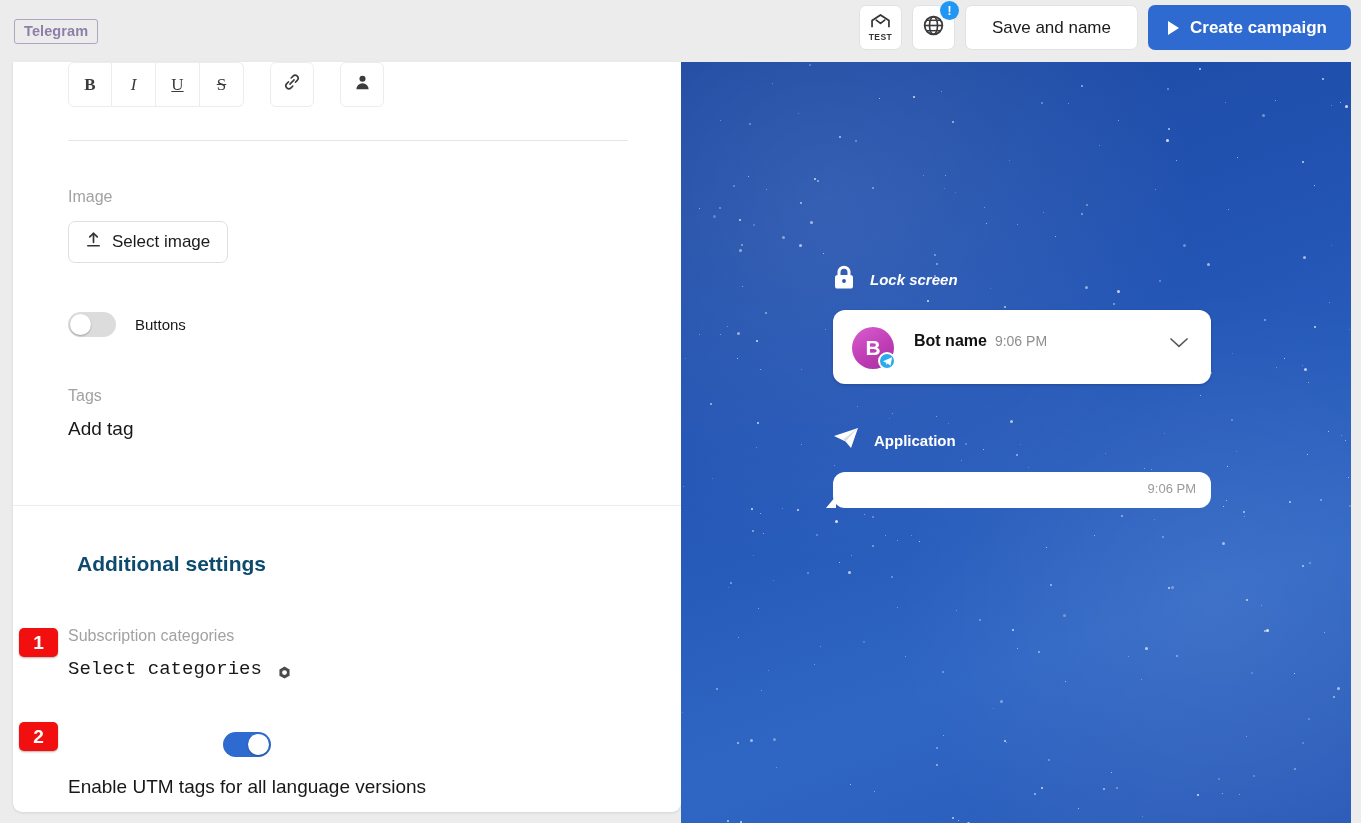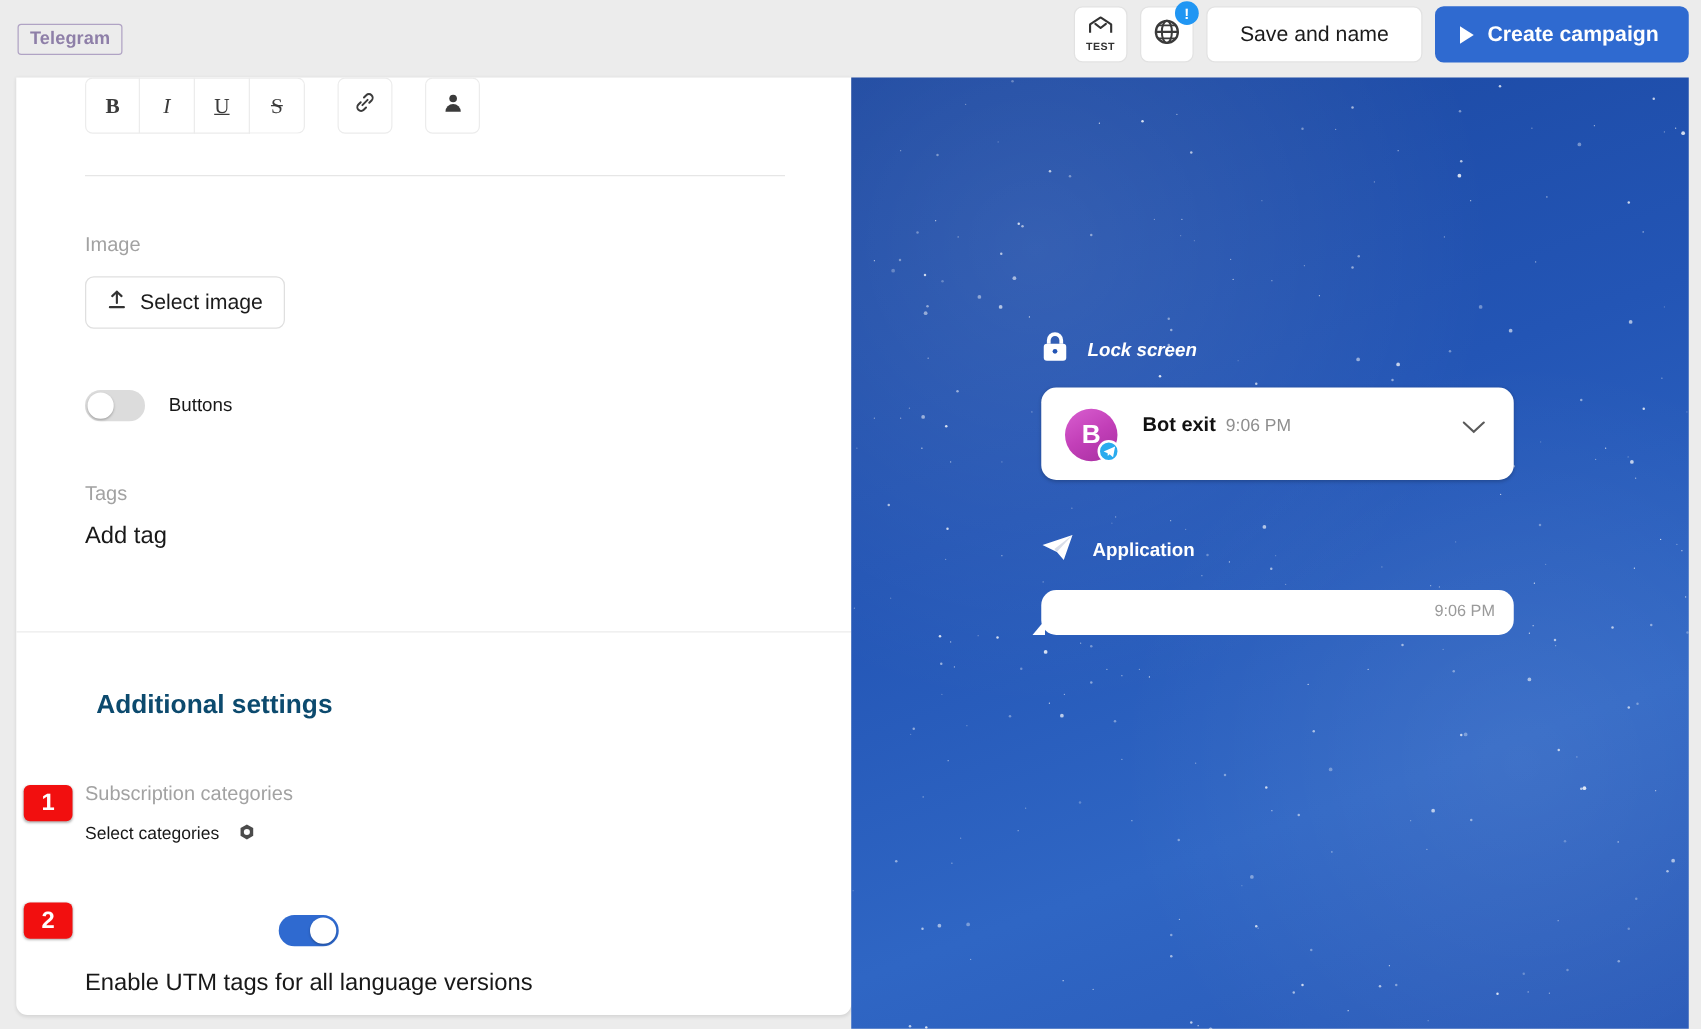--- a/index.html
+++ b/index.html
@@ -150,21 +150,21 @@
     width: 668px; height: 1px; background: #ececec;
   }
 
   .additional-title {
     position: absolute; left: 64px; top: 490px;
     font-size: 21px; font-weight: bold; color: #0c4a6e;
   }
   .field-subs { position: absolute; left: 55px; top: 565px; }
   .field-subs .sel {
     margin-top: 13px; display: flex; align-items: flex-end; gap: 15px;
-    font-size: 14px; color: #181818; cursor: pointer;
+    font-size: 19px; color: #181818; cursor: pointer; font-family: Liberation Mono, monospace;
   }
   .gear-ic { width: 15px; height: 15px; display: block; }
 
   .row-utm {
     position: absolute; left: 55px; top: 670px;
     display: flex; align-items: center; gap: 19px; flex-direction: column;
   }
   .row-utm .lbl { font-size: 19px; color: #181818; }
   .help-ic {
     width: 19px; height: 19px; border-radius: 50%;
@@ -674,21 +674,21 @@
   <div class="notif-card">
     <div class="avatar">
       <span>B</span>
       <span class="tg-badge">
         <svg width="11" height="11" viewBox="0 0 12 12">
           <path d="M1 5.6 L11 1.4 L9.2 10.6 L6.2 8.1 L4.6 9.6 L4.5 7.3 Z" fill="#fff"></path>
         </svg>
       </span>
     </div>
     <div class="notif-title">
-      <span class="name">Bot exit</span>
+      <span class="name">Bot name</span>
       <span class="time">9:06 PM</span>
     </div>
     <span class="chev">
       <svg width="18" height="10" viewBox="0 0 18 10">
         <path d="M1 1 L9 8.4 L17 1" fill="none" stroke="#5a5a5a" stroke-width="1.7" stroke-linecap="round"></path>
       </svg>
     </span>
   </div>
 
   <div class="sec-head" id="app-head">

